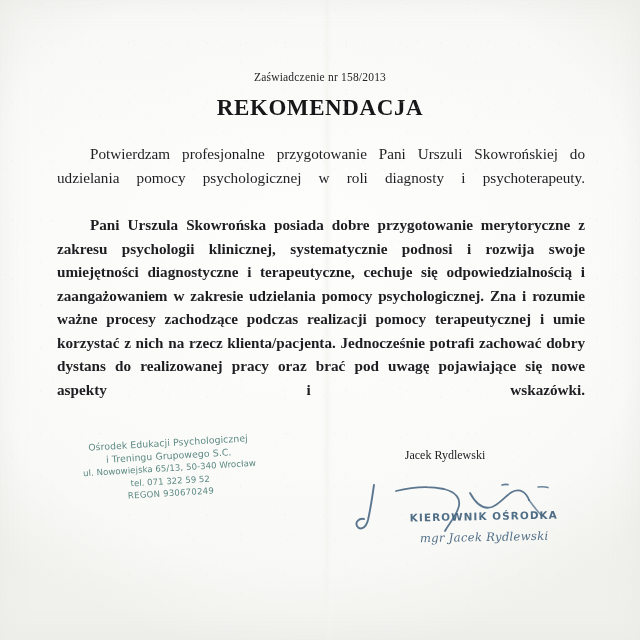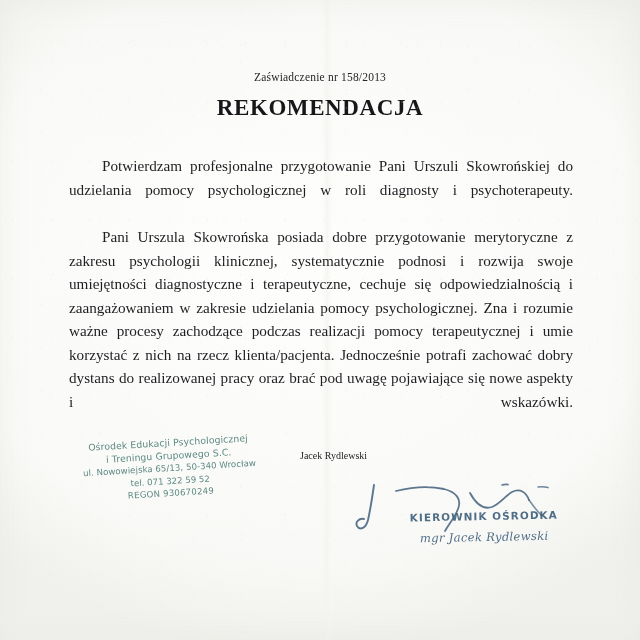--- a/index.html
+++ b/index.html
@@ -80,24 +80,24 @@
     position: absolute;
     left: 57px;
     width: 528px;
     font-size: 15.2px;
     line-height: 23.5px;
     color: #1e1e22;
     text-align: justify;
     text-justify: inter-word;
   }
   #para-1 { top: 142px; }
-  #para-2 { top: 213px; }
+  #para-2 { top: 213px; font-weight: bold; }
 
   .body-block p {
-    margin: 12px;
+    margin: 0;
     text-indent: 33px;
   }
   .body-block p::after {
     content: "";
     display: inline-block;
     width: 100%;
   }
 
   
   #org-stamp {
@@ -121,23 +121,23 @@
   #org-stamp .sl-3 { font-size: 8.6px; letter-spacing: 0.05px; }
   #org-stamp .sl-4 { font-size: 8.6px; }
   #org-stamp .sl-5 { font-size: 8.6px; letter-spacing: 0.2px; }
 
   
   #signature-block {
     position: absolute;
     left: 300px;
     top: 449px;
     width: 290px;
-    text-align: left;
+    text-align: center;
     color: #232327;
-    font-size: 10px;
+    font-size: 12px;
     line-height: 13.4px;
   }
   #signature-block .sig-line { display: block; white-space: nowrap; }
 
   
   #handwritten-signature {
     position: absolute;
     left: 352px;
     top: 483px;
     width: 230px;

